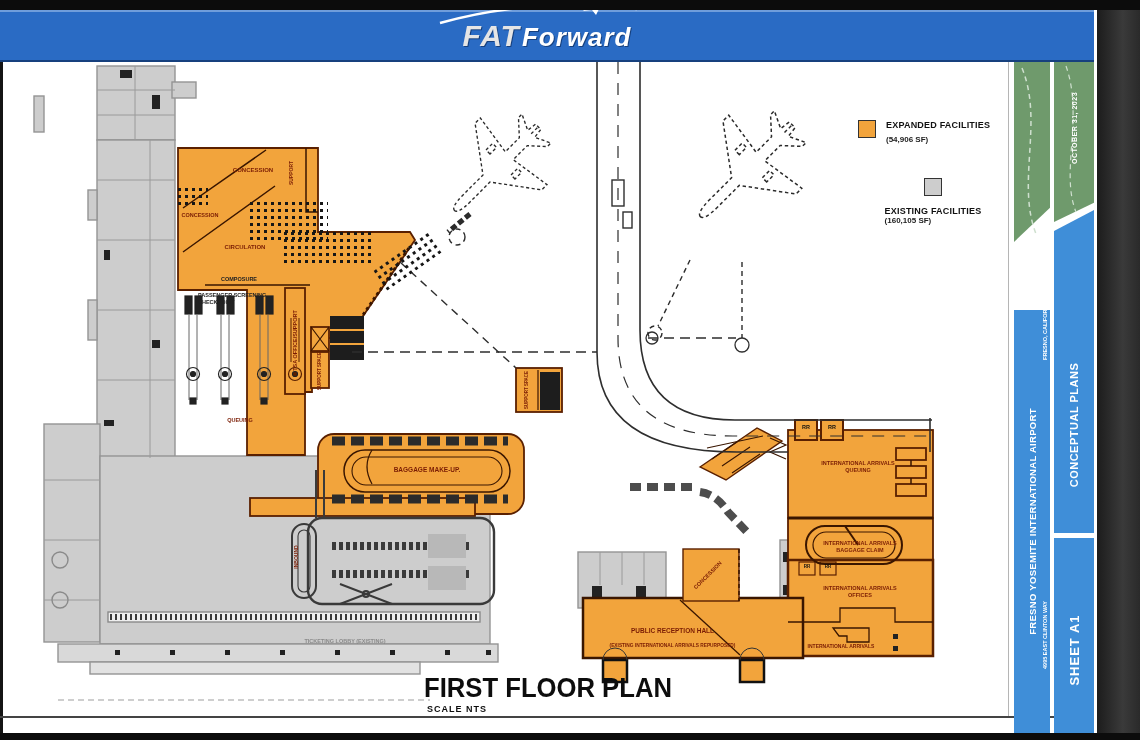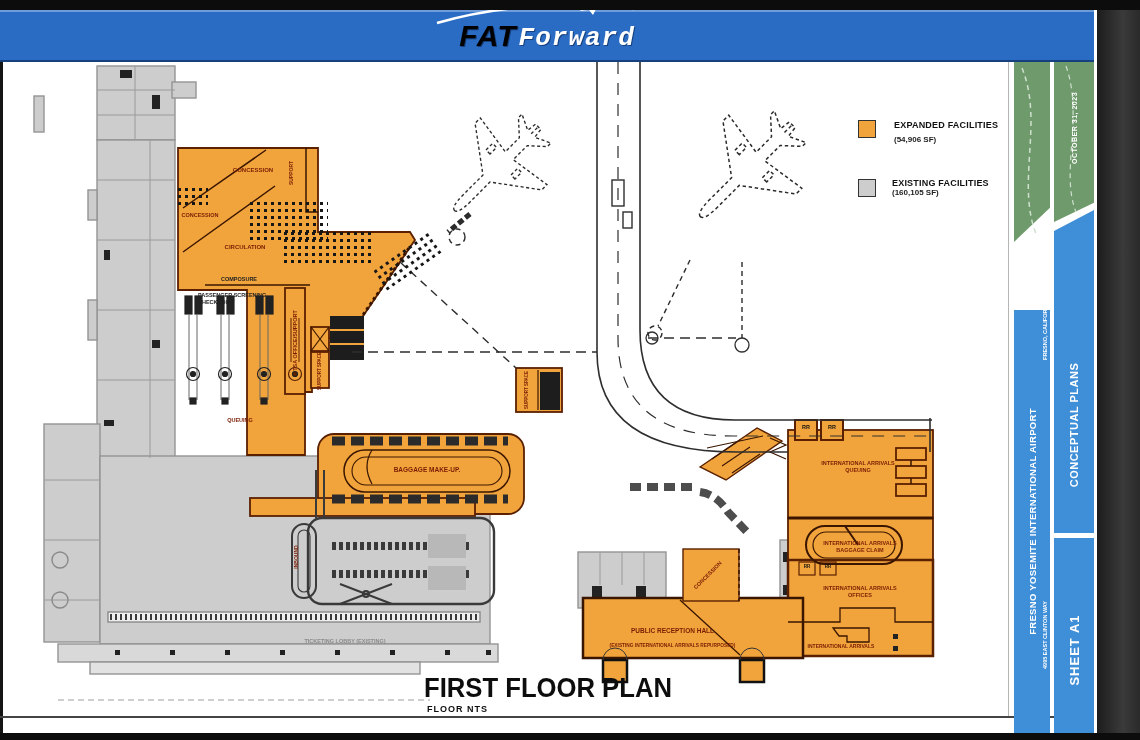--- a/index.html
+++ b/index.html
@@ -5,23 +5,23 @@
   html,body{margin:0;padding:0;background:#141414;}
   #stage{position:relative;width:1140px;height:740px;background:#141414;overflow:hidden;
          font-family:"Liberation Sans",sans-serif;}
   .abs{position:absolute;}
   #page{position:absolute;left:3px;top:0;width:1094px;height:733px;background:#ffffff;}
   
   #banner{position:absolute;left:0;top:10px;width:1094px;height:48px;background:#2a6bc4;
           border-top:2px solid #6f9ddb;border-bottom:2px solid #16407e;
           display:flex;align-items:center;justify-content:center;}
   #logo{position:relative;display:flex;align-items:flex-end;gap:2px;}
-  .fat{color:#000000;font-weight:800;font-style:italic;font-size:30px;letter-spacing:1px;
+  .fat{color:#e5e5e5;font-weight:800;font-style:italic;font-size:30px;letter-spacing:1px;
        text-shadow:1px 1px 0 #16407e;}
-  .fwd{color:#fff;font-family:Liberation Mono, monospace;font-style:italic;font-weight:700;
+  .fwd{color:#fff;font-family:Liberation Sans, sans-serif;font-style:italic;font-weight:700;
        font-size:26px;letter-spacing:1px;text-shadow:1px 1px 0 #16407e;}
   #swoosh{position:absolute;left:-30px;top:-24px;}
   
   #sheet-border-bottom{position:absolute;left:0;top:716px;width:1094px;height:2px;background:#444;}
   #sheet-vline{position:absolute;left:1008px;top:62px;width:1px;height:654px;background:#b5b5b5;}
   
   .lg-label{font-size:9px;font-weight:700;color:#111;letter-spacing:.2px;}
   .lg-area{font-size:8px;font-weight:600;color:#222;}
   .swatch{width:16px;height:16px;border:1.5px solid #333;}
   
@@ -257,31 +257,31 @@
   <div class="lbl" style="left:795px;top:643px;width:92px;font-size:5px;">INTERNATIONAL ARRIVALS</div>
   <div class="lbl" style="left:600px;top:627px;width:145px;font-size:6.5px;">PUBLIC RECEPTION HALL</div>
   <div class="lbl" style="left:585px;top:643px;width:175px;font-size:4.8px;">(EXISTING INTERNATIONAL ARRIVALS REPURPOSED)</div>
   <div class="lbl" style="left:295px;top:638px;width:100px;font-size:5.5px;color:#8a8a8a;">TICKETING LOBBY (EXISTING)</div>
   <div class="lbl" style="left:798px;top:424px;width:16px;font-size:5.5px;color:#111;">RR</div>
   <div class="lbl" style="left:824px;top:424px;width:16px;font-size:5.5px;color:#111;">RR</div>
   <div class="lbl" style="left:800px;top:564px;width:14px;font-size:4.5px;color:#111;">RR</div>
   <div class="lbl" style="left:821px;top:564px;width:14px;font-size:4.5px;color:#111;">RR</div>
 
   <div id="plan-title">FIRST FLOOR PLAN</div>
-  <div id="plan-scale">FLOOR NTS</div>
+  <div id="plan-scale">SCALE NTS</div>
 
   <div class="abs" style="left:858px;top:120px;width:150px;">
-    <div style="display:flex;gap:18px;align-items:flex-start;">
+    <div style="display:flex;gap:10px;align-items:flex-start;">
       <div class="swatch" style="background:#F2A43C;"></div>
       <div>
         <div class="lg-label">EXPANDED FACILITIES</div>
         <div class="lg-area" style="margin-top:5px;">(54,906 SF)</div>
       </div>
     </div>
-    <div style="display:flex;gap:16px;align-items:center;margin-top:34px;">
+    <div style="display:flex;gap:10px;align-items:center;margin-top:34px;flex-direction:column;">
       <div class="swatch" style="background:#CDCDCD;"></div>
       <div>
         <div class="lg-label">EXISTING FACILITIES</div>
         <div class="lg-area" style="">(160,105 SF)</div>
       </div>
     </div>
   </div>
 
   <div id="banner">
     <div id="logo">

